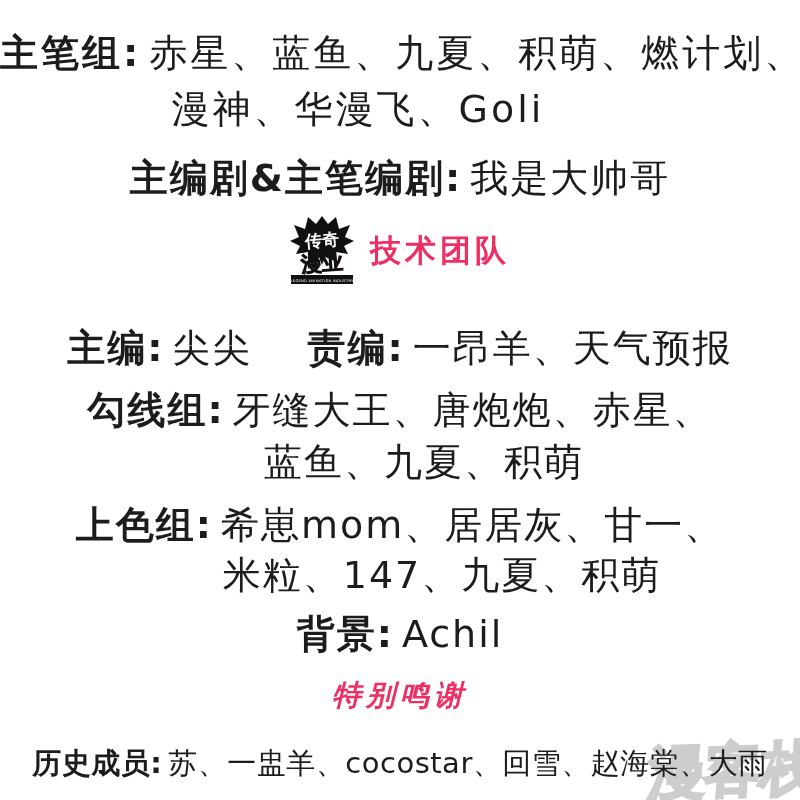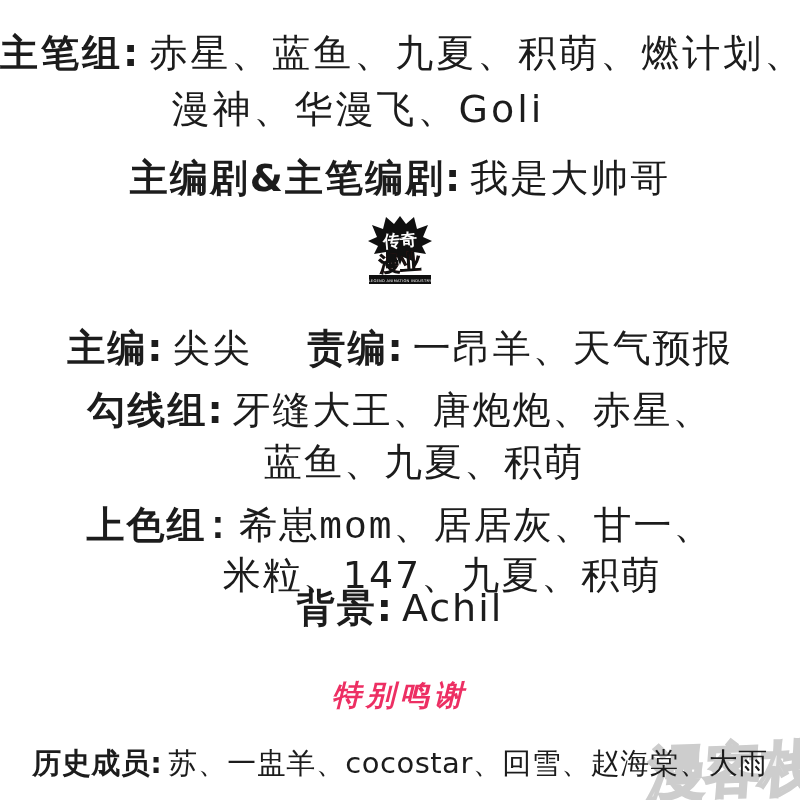--- a/index.html
+++ b/index.html
@@ -31,23 +31,23 @@
     gap: 16px; z-index: 2;
   }
   .team-title {
     font-size: 31px; font-weight: bold;
     letter-spacing: 4px;
   }
   .r-editors { top: 323px; }
   .editors-gap { display: inline-block; width: 55px; }
   .r-line1a { top: 385px; }
   .r-line1b { top: 437px; transform: translateX(24px); }
-  .r-col1a  { top: 500px; font-family: Liberation Mono, monospace; }
+  .r-col1a  { top: 500px; }
   .r-col1b  { top: 550px; transform: translateX(42px); }
-  .r-bg     { top: 583px; }
+  .r-bg     { top: 609px; }
   .r-thanks { top: 676px; font-size: 29px; font-weight: bold; letter-spacing: 5px; font-style: italic; }
   .r-hist   { top: 744px; font-size: 29px; letter-spacing: 0.5px; }
 
   .logo { width: 64px; height: 70px; flex: 0 0 auto; }
 
   .watermark {
     position: absolute;
     right: -16px; bottom: -10px;
     font-size: 58px;
     font-weight: bold;
@@ -75,20 +75,21 @@
 </div>
 
 <div class="logo-row">
   <svg class="logo" viewBox="0 0 64 70" xmlns="http://www.w3.org/2000/svg">
     <polygon points="32,0 38,8 46,1 49,13 60,9 55,21 64,25 54,30 58,38 46,36 47,46 35,41 32,49 29,41 18,46 18,36 6,38 10,30 0,25 9,21 4,9 15,13 18,1 26,8" fill="#101010"></polygon>
     <text x="32" y="30" text-anchor="middle" font-size="17" font-weight="bold" fill="#ffffff" transform="rotate(-5 32 24)" font-family="DejaVu Sans, sans-serif">传奇</text>
     <text x="32" y="54" text-anchor="middle" font-size="21" font-weight="bold" fill="#D42A22" stroke="#101010" stroke-width="0.8" transform="rotate(-4 32 48)" font-family="DejaVu Sans, sans-serif">漫业</text>
     <rect x="1" y="59" width="62" height="9" fill="#101010"></rect>
     <text x="32" y="65.5" text-anchor="middle" font-size="3.6" fill="#ffffff" letter-spacing="0.3" font-family="DejaVu Sans, sans-serif">LEGEND ANIMATION INDUSTRY</text>
   </svg>
+  <span class="team-title" style="color:#ED2F63">技术团队</span>
 </div>
 
 <div class="row r-editors">
   <span class="lbl">主编:</span><span class="val">尖尖</span><span class="editors-gap"></span><span class="lbl">责编:</span><span class="val">一昂羊、天气预报</span>
 </div>
 
 <div class="row r-line1a">
   <span class="lbl">勾线组:</span><span class="val">牙缝大王、唐炮炮、赤星、</span>
 </div>
 

